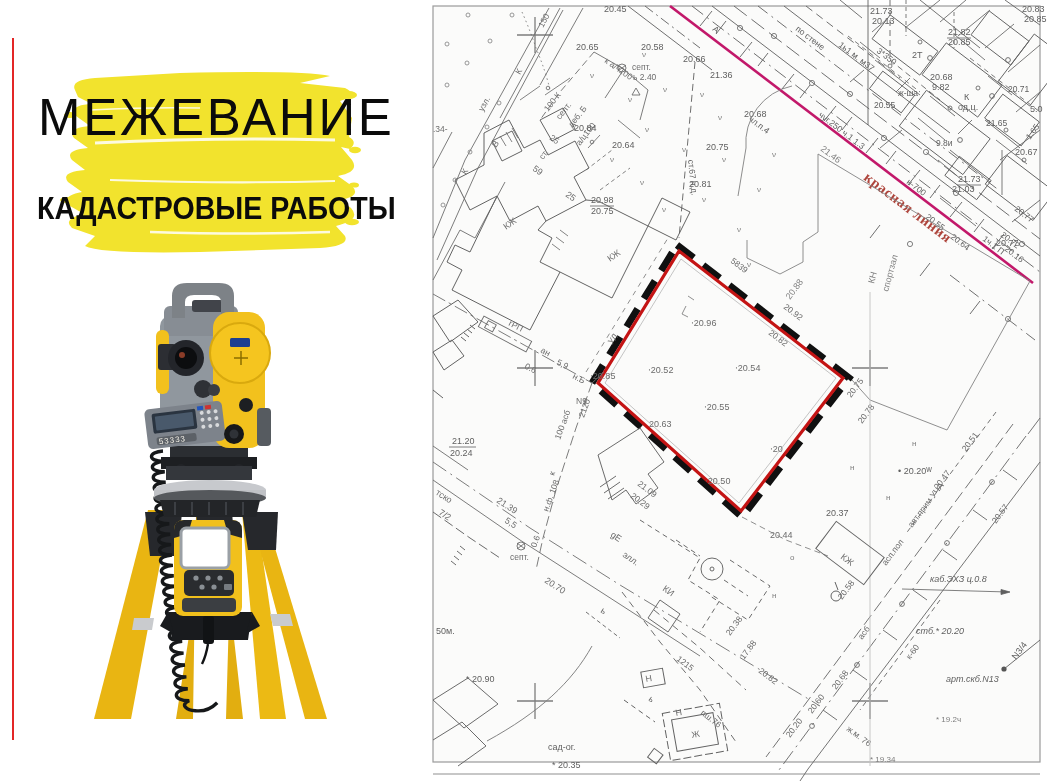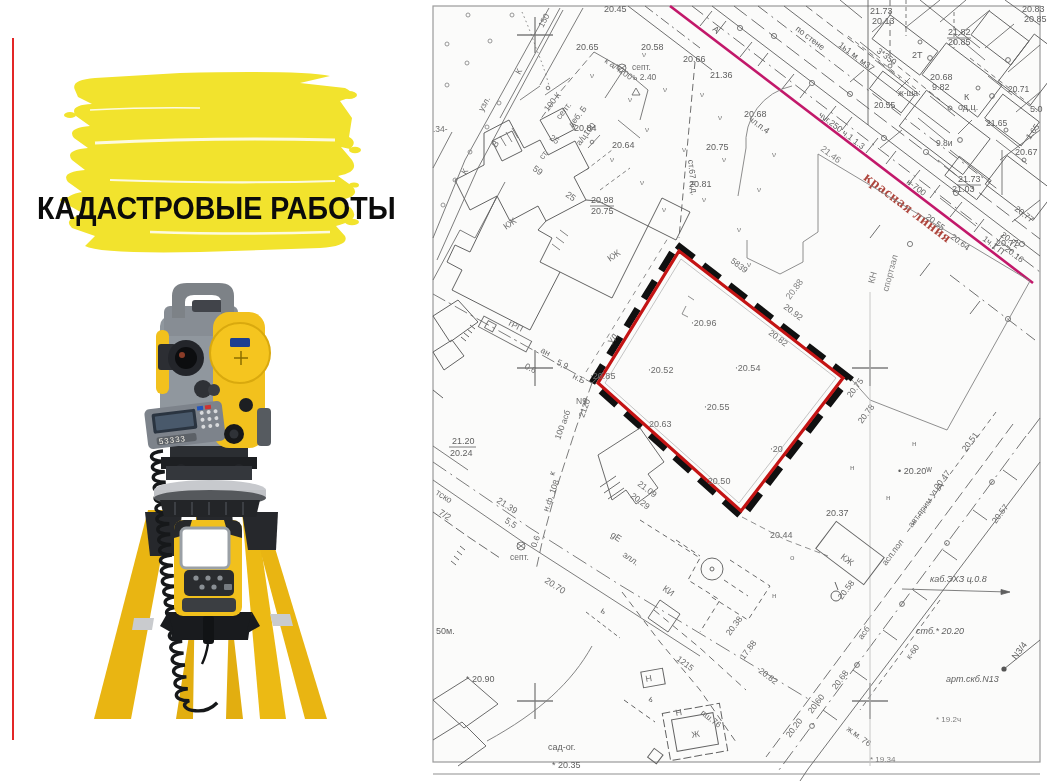--- a/index.html
+++ b/index.html
@@ -24,20 +24,21 @@
     <ellipse cx="354" cy="185" rx="5" ry="2.6"></ellipse>
   </g>
   <g stroke="#ffffff" fill="none" opacity="0.85">
     <path d="M95,143 q120,-6 240,-3" stroke-width="3"></path>
     <path d="M110,180 q120,4 225,1" stroke-width="2.2"></path>
     <path d="M90,110 q60,-3 110,-2" stroke-width="1.6"></path>
     <path d="M150,232 q100,3 180,0" stroke-width="2.4"></path>
   </g>
 </svg>
 
+<div class="abs" style="left:38px;top:88px;font-size:51px;color:#0b0b0b;letter-spacing:2.8px;white-space:nowrap;">МЕЖЕВАНИЕ</div>
 
 <div class="abs" style="left:37px;top:190px;font-size:32px;font-weight:bold;color:#0b0b0b;transform:scaleX(0.893);transform-origin:0 0;white-space:nowrap;">КАДАСТРОВЫЕ РАБОТЫ</div>
 
 <svg class="abs" style="left:0;top:0;" width="1047" height="781" viewBox="0 0 1047 781" id="station">
 
   <polygon points="148,510 170,510 131,719 94,719" fill="#e9b512"></polygon>
 
   <polygon points="196,514 208,514 176,719 193,719" fill="#e2ae10"></polygon>
 
   <polygon points="220,514 232,514 226,719 243,719" fill="#e2ae10"></polygon>

